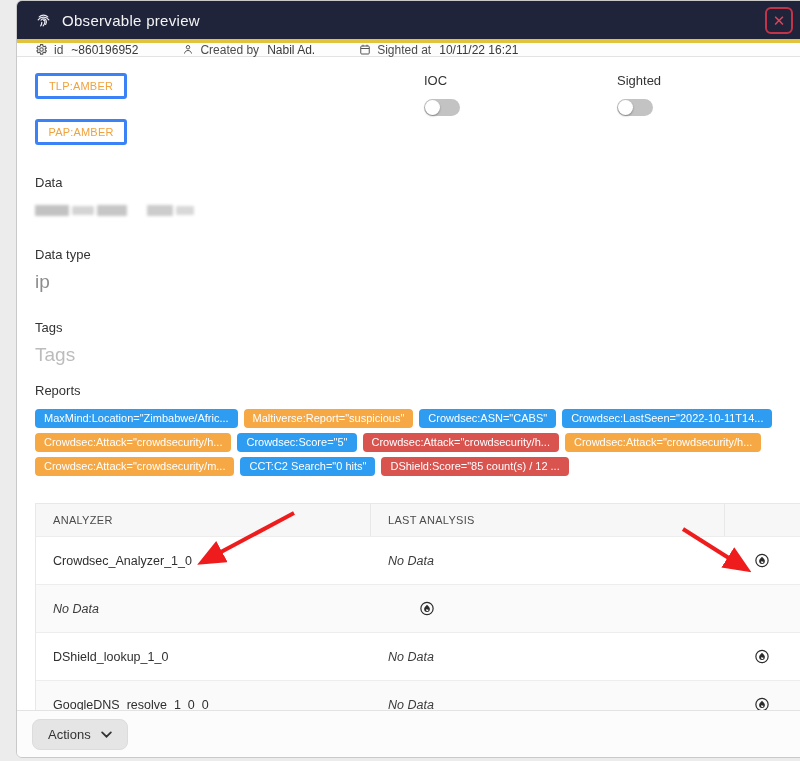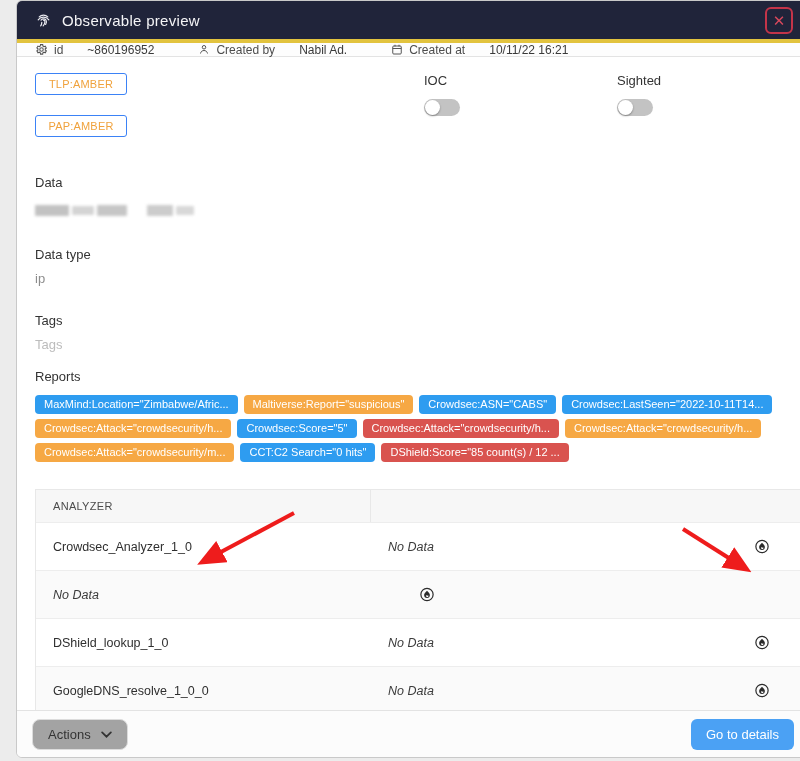--- a/index.html
+++ b/index.html
@@ -17,28 +17,28 @@
   .close-btn { margin-left:auto; width:28px; height:27px; border:2px solid #c43449; border-radius:6px;
                background:transparent; color:#d8485c; font-size:15px; line-height:1; cursor:pointer;
                display:flex; align-items:center; justify-content:center; font-family:"Liberation Sans",sans-serif; }
   .yellow-bar { height:4px; background:#e2c33e; flex:0 0 auto; }
 
   
   .meta { height:14px; background:#fdfdfd; border-bottom:1px solid #e3e3e3; display:flex; align-items:center;
           padding:0 18px; font-size:12px; color:#4c4c4c; flex:0 0 auto; }
   .meta-item { display:flex; align-items:center; gap:6px; }
   .meta-item + .meta-item { margin-left:44px; }
-  .meta-val { color:#3a3a3a; margin-left:18px; }
+  .meta-val { color:#3a3a3a; margin-left:2px; }
   .micon svg { display:block; }
 
   
   .content { flex:1 1 auto; overflow:hidden; position:relative; background:#fff; padding:16px 18px 0 18px; }
 
   .top-zone { position:relative; height:80px; }
-  .badge { display:inline-block; width:92px; text-align:center; border:1px solid #3b82f6; color:#f0a23c;
+  .badge { display:inline-block; width:92px; text-align:center; border:3px solid #3b82f6; color:#f0a23c;
            font-size:11px; padding:4px 0; border-radius:3px; background:#fff; letter-spacing:.2px; }
   .badge-col .badge { display:block; }
   .badge-col .badge + .badge { margin-top:20px; }
 
   .toggle-group { position:absolute; top:0; }
   .toggle-group:nth-of-type(1) { left:197px; }
   .toggle-group:nth-of-type(2) { left:389px; }
   .toggle-group:nth-of-type(3) { left:582px; }
   .toggle-label { font-size:13px; color:#333; }
   .switch { margin-top:11px; width:36px; height:17px; background:#c3c3c3; border-radius:9px; position:relative; cursor:pointer; }
@@ -47,21 +47,21 @@
 
   .field-label { font-size:13px; color:#333; margin-top:22px; }
   .redacted { margin-top:14px; height:13px; display:flex; gap:3px; align-items:center; filter:blur(1.6px); }
   .redacted i { display:inline-block; height:11px; border-radius:1px; }
   .redacted i:nth-child(1){width:34px;background:#c2c2c2;}
   .redacted i:nth-child(2){width:22px;background:#d4d4d4;height:9px;}
   .redacted i:nth-child(3){width:30px;background:#c6c6c6;}
   .redacted i:nth-child(4){width:14px;background:#fff;}
   .redacted i:nth-child(5){width:26px;background:#cccccc;}
   .redacted i:nth-child(6){width:18px;background:#d8d8d8;height:9px;}
-  .field-value { font-size:13px; color:#8d8d8d; margin-top:9px; }
+  .field-value { font-size:19px; color:#8d8d8d; margin-top:9px; }
   .placeholder { color:#bcbcbc; }
 
   .chips { margin-top:11px; display:flex; flex-wrap:wrap; gap:5px 6px; width:744px; }
   .chip { color:#fff; font-size:11px; padding:3px 9px 4px 9px; border-radius:4px; white-space:nowrap; cursor:default; }
   .chip.blue { background:#2e9cf0; }
   .chip.orange { background:#f6a844; }
   .chip.red { background:#d9534f; }
 
   
   .tbl { margin-top:27px; width:788px; border:1px solid #e8e8e8; border-bottom:none; font-size:12.5px; }
@@ -75,21 +75,21 @@
   .tbl-row .c3 { display:flex; justify-content:center; padding-left:0; }
   .no-data { font-style:italic; color:#3c3c3c; }
   .run-btn { background:none; border:none; cursor:pointer; padding:2px; }
   .run-btn svg { display:block; }
 
   .arrows { position:absolute; left:0; top:438px; width:792px; height:130px; pointer-events:none; }
 
   
   .ftr { flex:0 0 auto; height:47px; background:#fcfcfc; border-top:1px solid #e3e3e3;
          display:flex; align-items:center; padding:0 13px 0 15px; }
-  .actions-btn { display:flex; align-items:center; gap:10px; background:#a3a3a3; border:1px solid #dcdcdc;
+  .actions-btn { display:flex; align-items:center; gap:10px; background:#e5e5e5; border:1px solid #dcdcdc;
                  border-radius:8px; padding:7px 15px; font-size:13px; color:#333; cursor:pointer;
                  font-family:"Liberation Sans",sans-serif; }
   .details-btn { margin-left:auto; background:#4ba1f4; color:#fff; border:none; border-radius:6px;
                  padding:8px 15px; font-size:13px; cursor:pointer; font-family:"Liberation Sans",sans-serif; }
 </style>
 </head>
 <body>
 
 <div class="modal">
 
@@ -129,21 +129,21 @@
       <span>Created by</span>
       <span class="meta-val">Nabil Ad.</span>
     </span>
     <span class="meta-item">
       <span class="micon">
         <svg width="12" height="13" viewBox="0 0 24 24" fill="none" stroke="#555" stroke-width="2">
           <rect x="3.5" y="5" width="17" height="16" rx="2"></rect>
             <path d="M3.5 10h17M8 2.5V6M16 2.5V6"></path>
         </svg>
       </span>
-      <span>Created at</span>
+      <span>Sighted at</span>
       <span class="meta-val">10/11/22 16:21</span>
     </span>
   </div>
 
   <div class="content">
 
     <div class="top-zone">
       <div class="badge-col">
         <span class="badge">TLP:AMBER</span>
         <span class="badge">PAP:AMBER</span>
@@ -199,20 +199,21 @@
   <span class="chip orange">Crowdsec:Attack="crowdsecurity/m...</span>
 
   <span class="chip blue">CCT:C2 Search="0 hits"</span>
 
   <span class="chip red">DShield:Score="85 count(s) / 12 ...</span>
 </div>
 
     <div class="tbl">
       <div class="tbl-head">
         <div class="c c1">ANALYZER</div>
+        <div class="c c2">LAST ANALYSIS</div>
         <div class="c c3"></div>
       </div>
       <div>
   <div class="tbl-row">
     <div class="c c1">Crowdsec_Analyzer_1_0</div>
     <div class="c c2 no-data">No Data</div>
     <div class="c c3">
       <button class="run-btn">
         <svg width="16" height="17" viewBox="0 0 24 24">
           <circle cx="12" cy="12" r="9.2" fill="none" stroke="#2b2b2b" stroke-width="1.8"></circle>
@@ -278,15 +279,14 @@
     </svg>
   </div>
 
   <div class="ftr">
     <button class="actions-btn">
       <span>Actions</span>
       <svg width="11" height="7" viewBox="0 0 12 8" fill="none" stroke="#333" stroke-width="2" stroke-linecap="round">
           <path d="M1 1.5 6 6.5 11 1.5"></path>
         </svg>
     </button>
-    <button class="details-btn">Go to details</button>
   </div>
 </div>
 
 </body></html>

